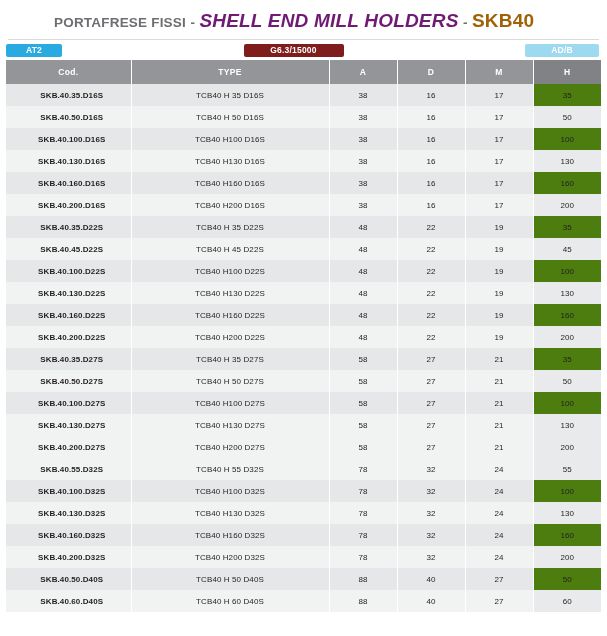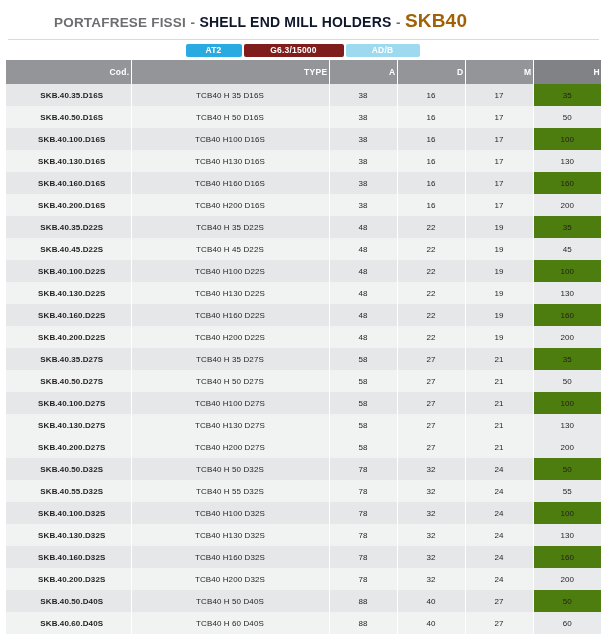--- a/index.html
+++ b/index.html
@@ -34,41 +34,42 @@
     color: #6d6e71;
     letter-spacing: 0.2px;
     margin-left: 44px;
   }
   .title-sep {
     font-size: 13.5px;
     font-weight: bold;
     color: #6d6e71;
   }
   .title-em {
-    font-size: 14px;
-    font-weight: bold;
-    color: #0f172a;
+    font-size: 19px;
+    font-weight: bold;
+    font-style: italic;
+    color: #701a75;
     letter-spacing: 0.2px;
   }
   .title-code {
     font-size: 19px;
     font-weight: bold;
     color: #a16207;
     letter-spacing: 0.2px;
   }
   .title-rule {
     height: 1px;
     background: #d9dadb;
     margin: 3px 2px 4px 2px;
   }
 
   
   .badge-row {
     display: flex;
-    justify-content: center;
+    justify-content: space-between;
     align-items: center;
     gap: 2px;
     padding: 0 2px 3px 0;
   }
   .badge {
     color: #ffffff;
     font-size: 8.5px;
     font-weight: bold;
     text-align: center;
     line-height: 13px;
@@ -86,21 +87,21 @@
     width: 595px;
     table-layout: fixed;
     margin: 0 auto;
   }
   table.spec th {
     background: #939598;
     color: #ffffff;
     font-size: 8.5px;
     font-weight: bold;
     height: 22px;
-    text-align: right;
+    text-align: center;
     letter-spacing: 0.3px;
     border-right: 1px solid #ffffff;
   }
   table.spec th:last-child { border-right: none; }
   table.spec th.th-h { background: #808285; }
 
   table.spec td {
     font-size: 8px;
     height: 20px;
     text-align: center;
@@ -299,28 +300,20 @@
           <td class="c-h">130</td>
         </tr>
         <tr class="r-even">
           <td class="c-cod">SKB.40.200.D27S</td>
           <td class="c-type">TCB40 H200 D27S</td>
           <td class="c-a">58</td>
           <td class="c-d">27</td>
           <td class="c-m">21</td>
           <td class="c-h">200</td>
         </tr>
-        <tr class="r-odd">
-          <td class="c-cod">SKB.40.50.D32S</td>
-          <td class="c-type">TCB40 H 50 D32S</td>
-          <td class="c-a">78</td>
-          <td class="c-d">32</td>
-          <td class="c-m">24</td>
-          <td class="c-h">50</td>
-        </tr>
         <tr class="r-even">
           <td class="c-cod">SKB.40.55.D32S</td>
           <td class="c-type">TCB40 H 55 D32S</td>
           <td class="c-a">78</td>
           <td class="c-d">32</td>
           <td class="c-m">24</td>
           <td class="c-h">55</td>
         </tr>
         <tr class="r-odd">
           <td class="c-cod">SKB.40.100.D32S</td>

